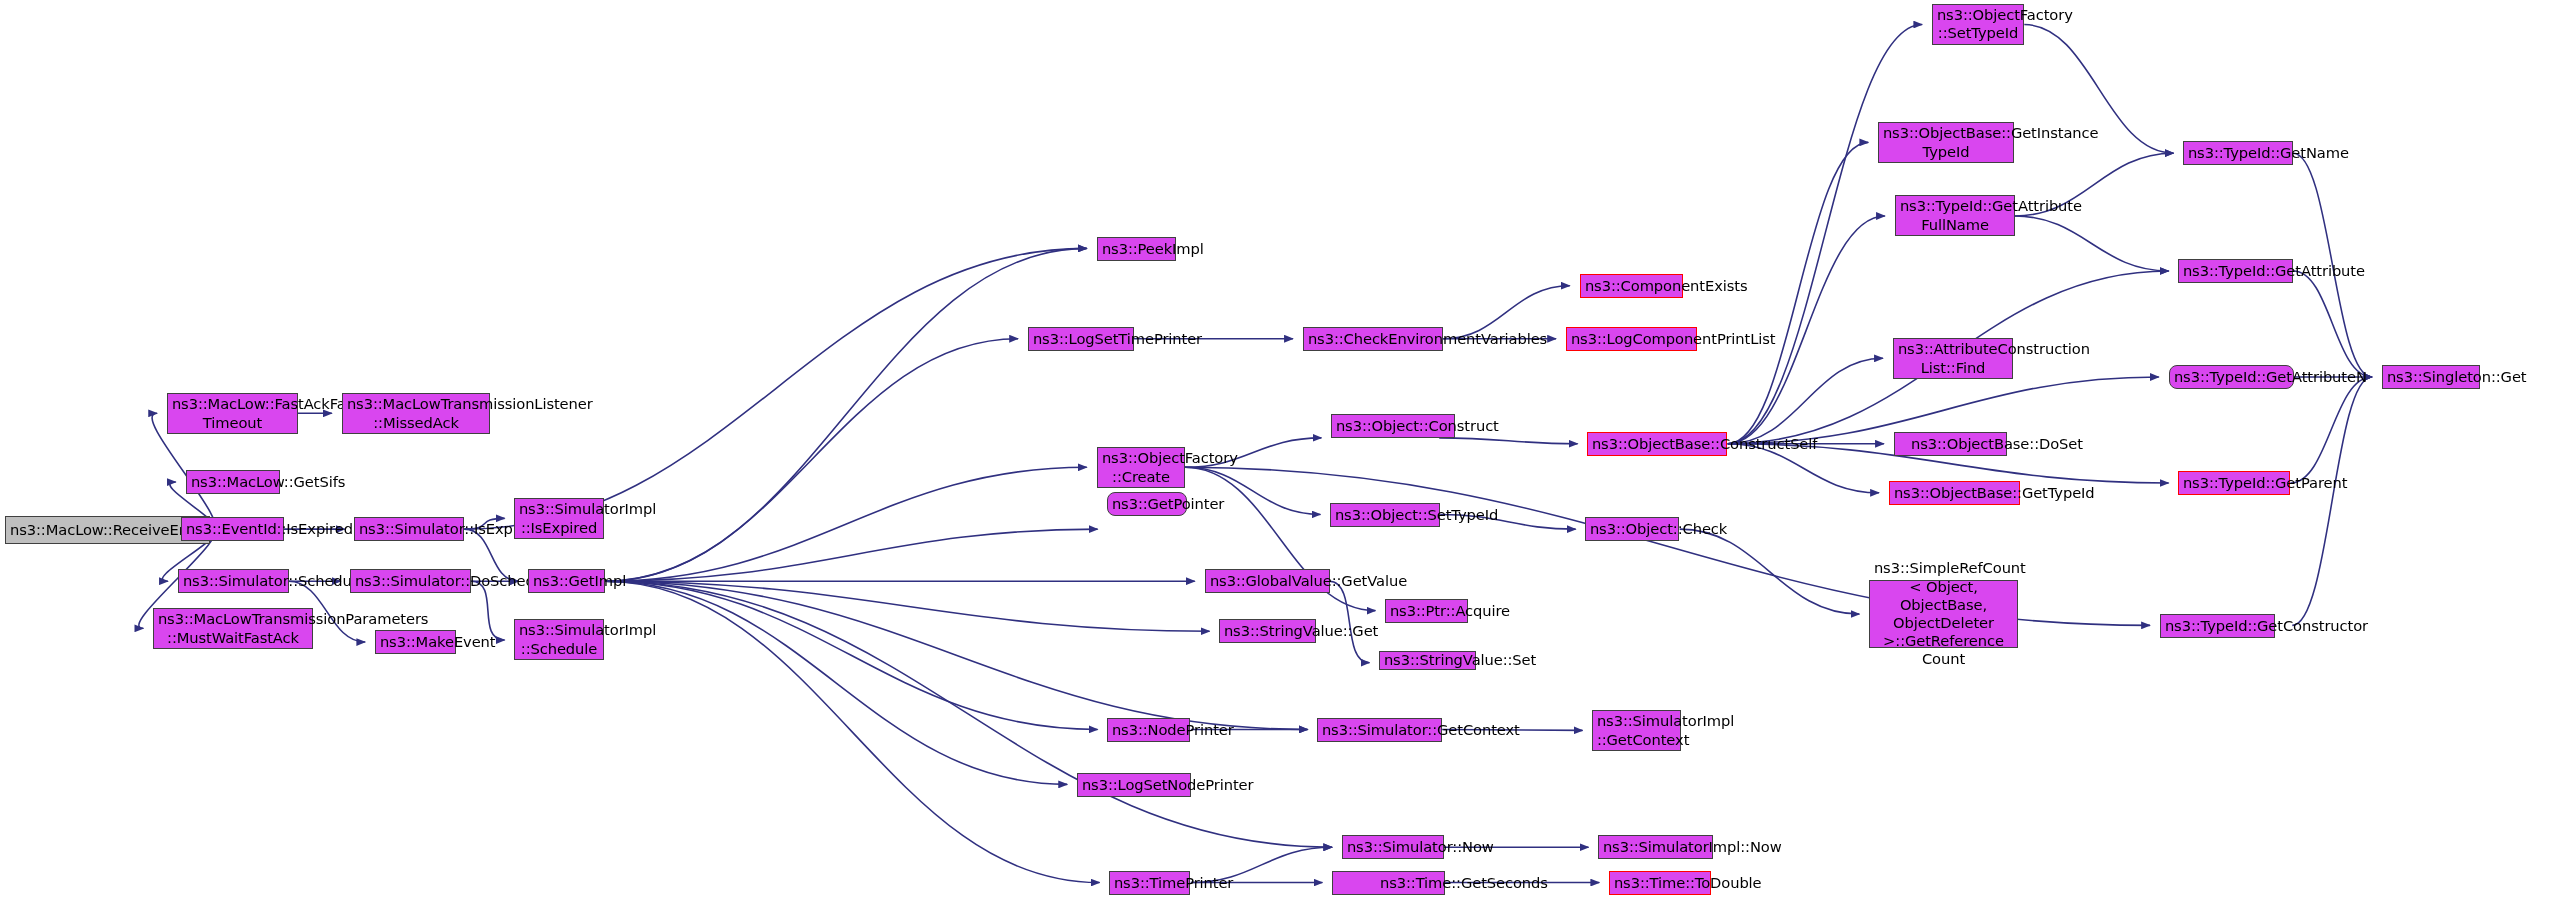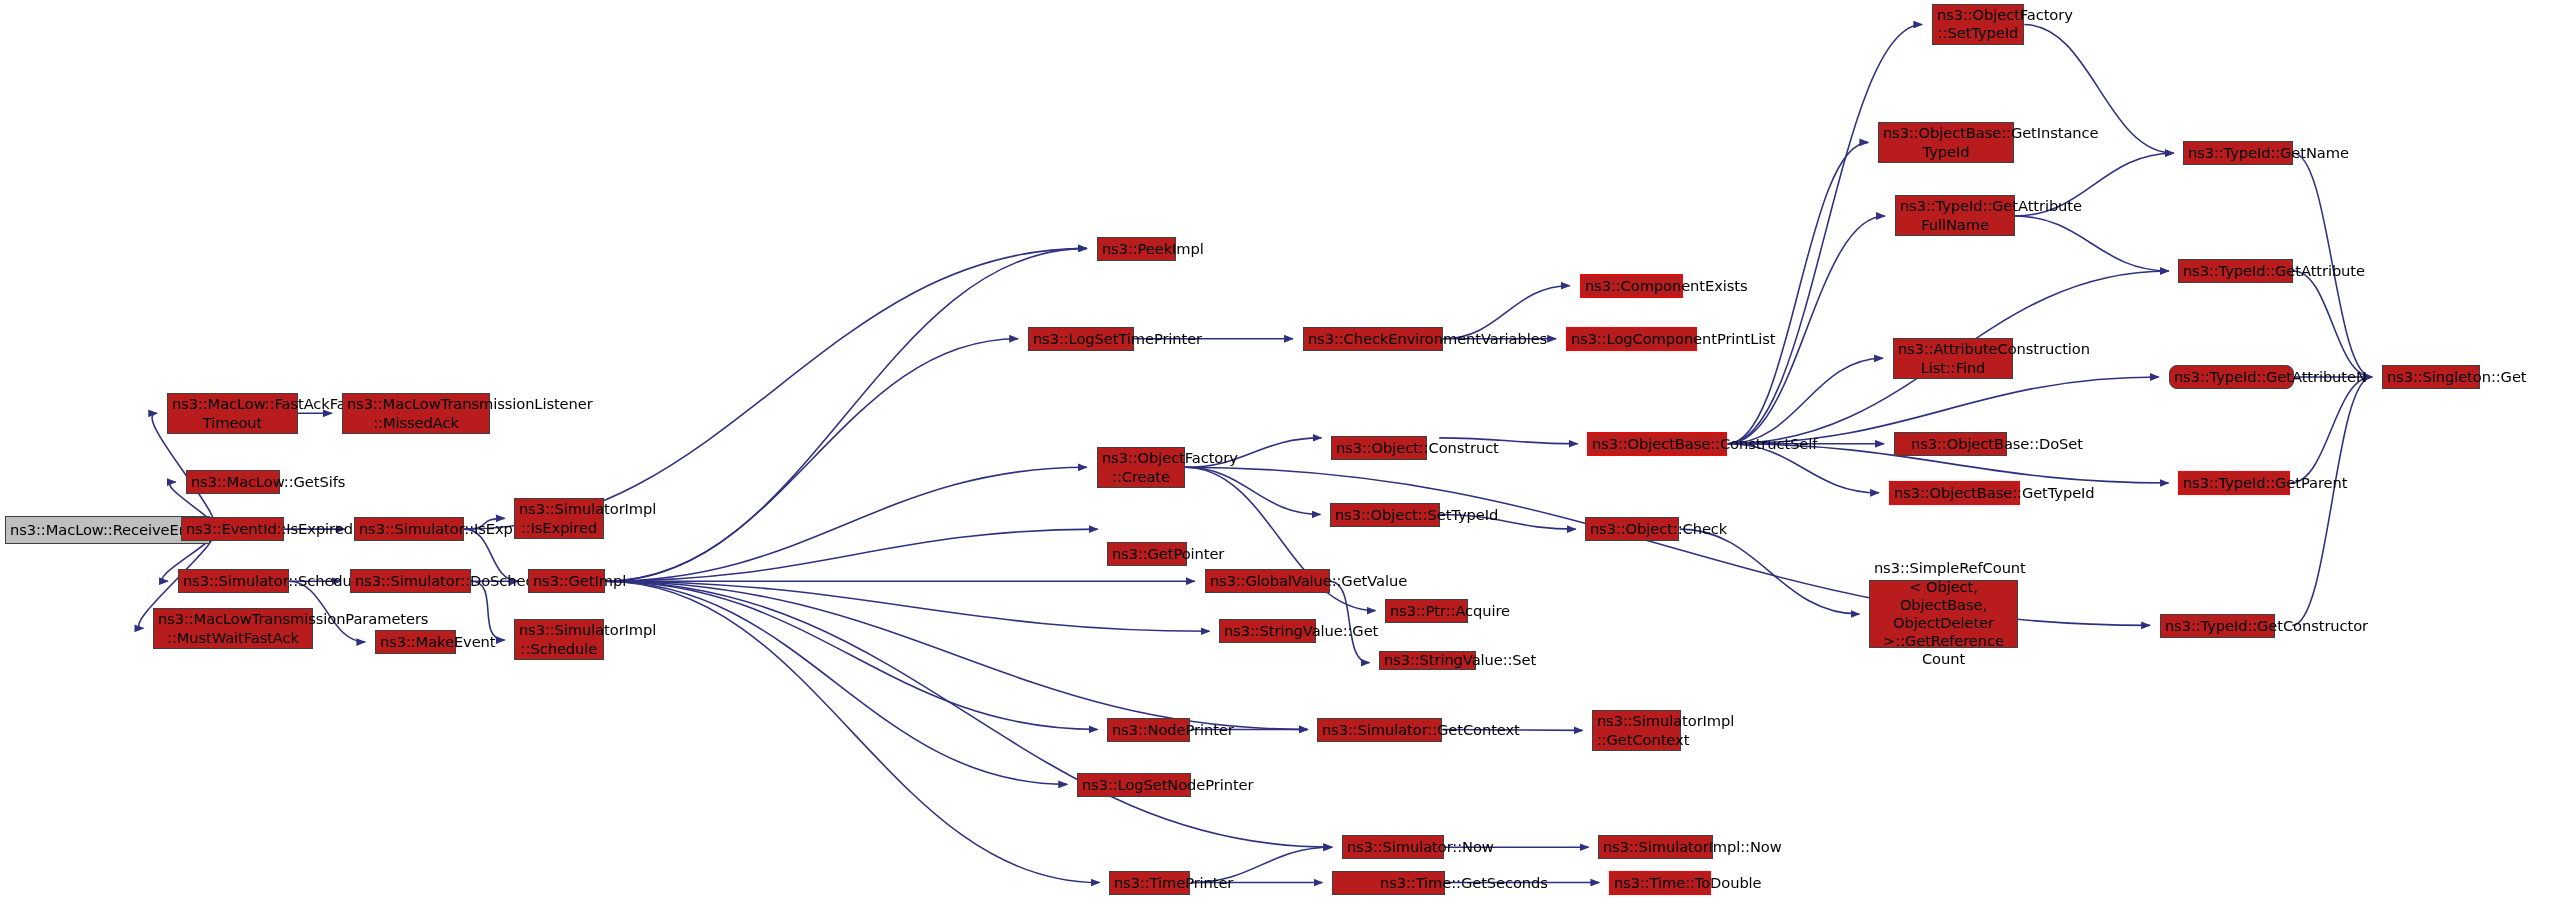--- a/index.html
+++ b/index.html
@@ -23,21 +23,21 @@
     height: 914px;
     pointer-events: none;
   }
   .node {
     position: absolute;
     box-sizing: border-box;
     display: flex;
     align-items: center;
     justify-content: center;
     text-align: center;
-    background: #b91c1c;
+    background: #d946ef;
     border: 1px solid #404040;
     color: #000000;
     font-size: 14.7px;
     line-height: 1.24;
     letter-spacing: -0.1px;
     white-space: pre-line;
     padding: 0 3.9px;
     z-index: 2;
   }
   .node.red {
@@ -143,36 +143,36 @@
       <div class="node" style="left: 528px; top: 569px; width: 77px; height: 23.6px;"><span class="lbl">ns3::GetImpl</span></div>
       <div class="node" style="left: 514px; top: 619px; width: 90px; height: 41px;"><span class="lbl">ns3::SimulatorImpl
 ::Schedule</span></div>
       <div class="node" style="left: 1097px; top: 237px; width: 79px; height: 23.6px;"><span class="lbl">ns3::PeekImpl</span></div>
       <div class="node" style="left: 1028px; top: 327px; width: 106px; height: 23.6px;"><span class="lbl">ns3::LogSetTimePrinter</span></div>
       <div class="node" style="left: 1303px; top: 327px; width: 140px; height: 23.6px;"><span class="lbl">ns3::CheckEnvironmentVariables</span></div>
       <div class="node red" style="left: 1580px; top: 274px; width: 103px; height: 23.6px; text-align: center;"><span class="lbl">ns3::ComponentExists</span></div>
       <div class="node red" style="left: 1566px; top: 327px; width: 131px; height: 23.6px;"><span class="lbl">ns3::LogComponentPrintList</span></div>
       <div class="node" style="left: 1097px; top: 447px; width: 88px; height: 41px;"><span class="lbl">ns3::ObjectFactory
 ::Create</span></div>
-      <div class="node" style="left: 1107px; top: 542px; width: 80px; height: 23.6px;"><span class="lbl">ns3::GetPointer</span></div>
+      <div class="node" style="left: 1107px; top: 492px; width: 80px; height: 23.6px; border-radius: 8px;"><span class="lbl">ns3::GetPointer</span></div>
       <div class="node" style="left: 1205px; top: 569px; width: 125px; height: 23.6px;"><span class="lbl">ns3::GlobalValue::GetValue</span></div>
       <div class="node" style="left: 1219px; top: 619px; width: 97px; height: 23.6px;"><span class="lbl">ns3::StringValue::Get</span></div>
       <div class="node" style="left: 1385px; top: 599px; width: 83px; height: 23.6px;"><span class="lbl">ns3::Ptr::Acquire</span></div>
       <div class="node" style="left: 1379px; top: 651px; width: 97px; height: 19px;"><span class="lbl">ns3::StringValue::Set</span></div>
       <div class="node" style="left: 1107px; top: 718px; width: 83px; height: 23.6px;"><span class="lbl">ns3::NodePrinter</span></div>
       <div class="node" style="left: 1077px; top: 773px; width: 114px; height: 23.6px; align-items: center;"><span class="lbl">ns3::LogSetNodePrinter</span></div>
       <div class="node" style="left: 1317px; top: 718px; width: 125px; height: 23.6px;"><span class="lbl">ns3::Simulator::GetContext</span></div>
       <div class="node" style="left: 1592px; top: 710px; width: 89px; height: 41px;"><span class="lbl">ns3::SimulatorImpl
 ::GetContext</span></div>
       <div class="node" style="left: 1342px; top: 835px; width: 102px; height: 23.6px;"><span class="lbl">ns3::Simulator::Now</span></div>
       <div class="node" style="left: 1109px; top: 871px; width: 81px; height: 23.6px;"><span class="lbl">ns3::TimePrinter</span></div>
       <div class="node" style="left: 1598px; top: 835px; width: 115px; height: 23.6px;"><span class="lbl">ns3::SimulatorImpl::Now</span></div>
       <div class="node" style="left: 1332px; top: 871px; width: 113px; height: 23.6px; padding-left: 47px;"><span class="lbl">ns3::Time::GetSeconds</span></div>
       <div class="node red" style="left: 1609px; top: 871px; width: 102px; height: 23.6px;"><span class="lbl">ns3::Time::ToDouble</span></div>
-      <div class="node" style="left: 1331px; top: 436px; width: 96px; height: 23.6px;"><span class="lbl">ns3::Object::Construct</span></div>
+      <div class="node" style="left: 1331px; top: 414px; width: 124px; height: 23.6px;"><span class="lbl">ns3::Object::Construct</span></div>
       <div class="node" style="left: 1330px; top: 503px; width: 110px; height: 23.6px;"><span class="lbl">ns3::Object::SetTypeId</span></div>
       <div class="node" style="left: 1585px; top: 517px; width: 94px; height: 23.6px;"><span class="lbl">ns3::Object::Check</span></div>
       <div class="node red" style="left: 1587px; top: 432px; width: 140px; height: 23.6px;"><span class="lbl">ns3::ObjectBase::ConstructSelf</span></div>
       <div class="node" style="left: 1894px; top: 432px; width: 113px; height: 23.6px; padding-left: 16px;"><span class="lbl">ns3::ObjectBase::DoSet</span></div>
       <div class="node red" style="left: 1889px; top: 481px; width: 131px; height: 23.6px;"><span class="lbl">ns3::ObjectBase::GetTypeId</span></div>
       <div class="node" style="left: 1869px; top: 580px; width: 149px; height: 68px;"><span class="lbl">ns3::SimpleRefCount
 &lt; Object, ObjectBase,
  ObjectDeleter &gt;::GetReference
 Count</span></div>
       <div class="node" style="left: 1932px; top: 3.9px; width: 92px; height: 41px;"><span class="lbl">ns3::ObjectFactory

